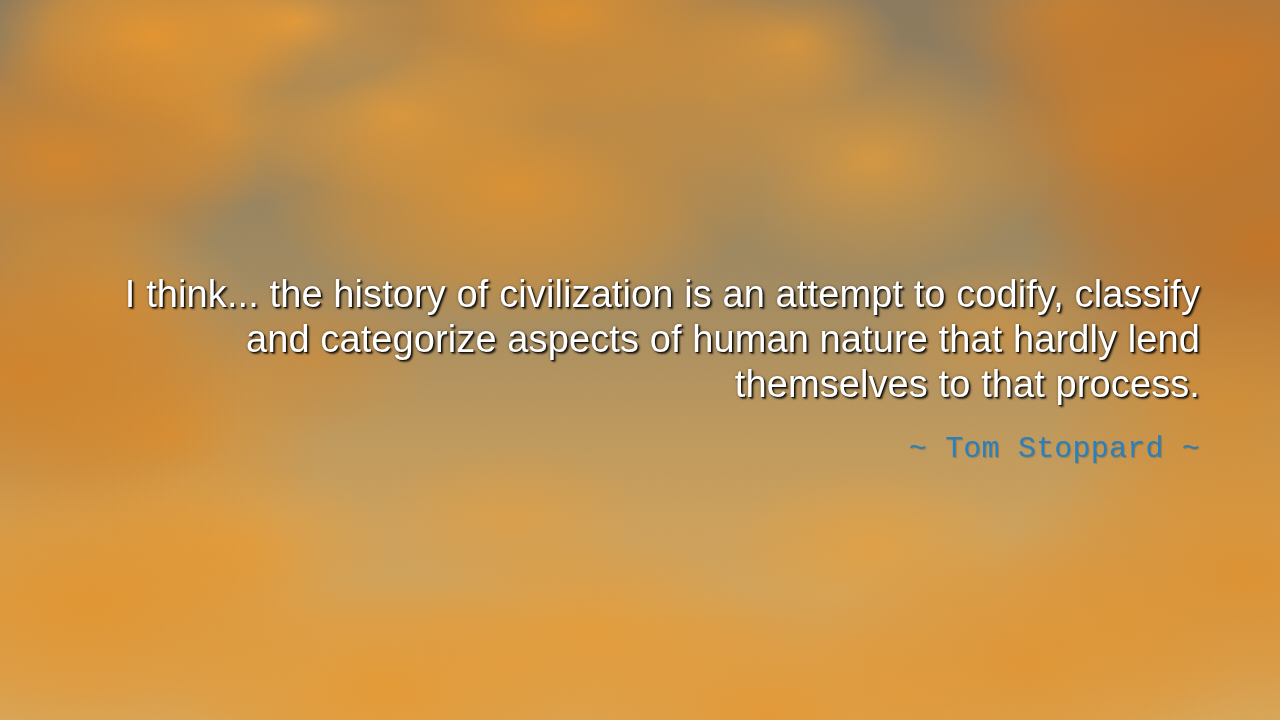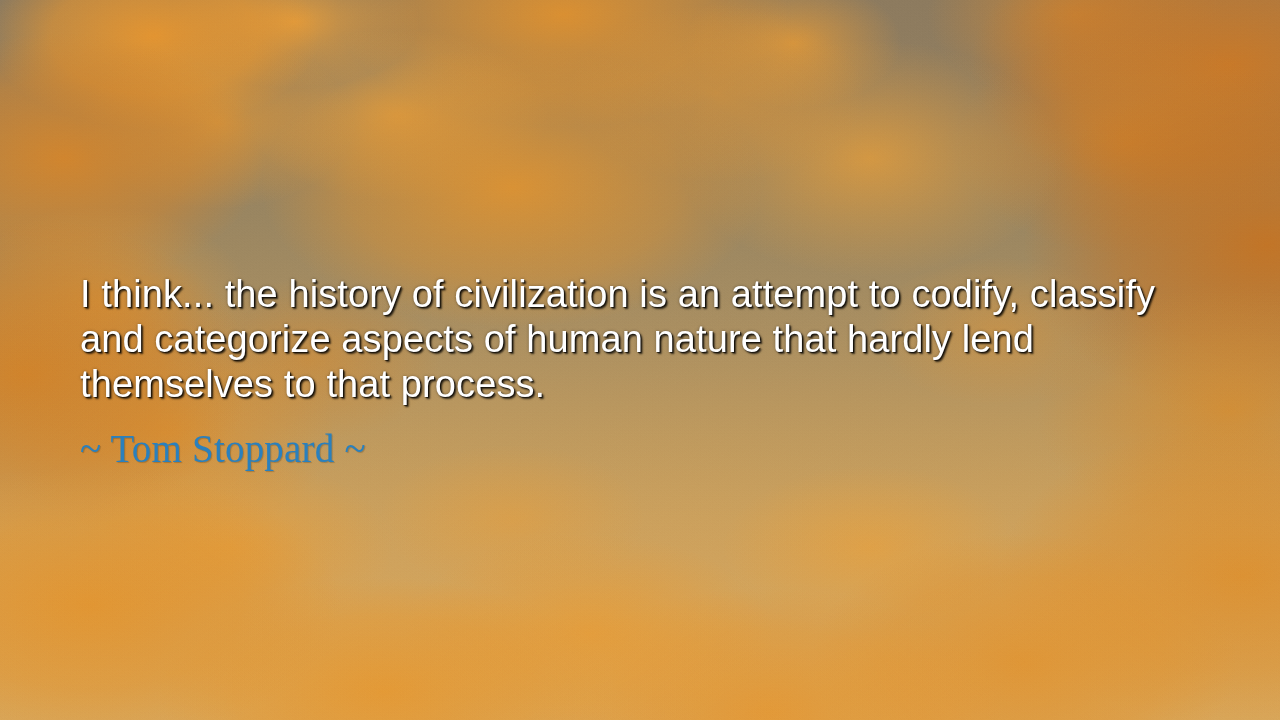--- a/index.html
+++ b/index.html
@@ -109,21 +109,21 @@
       repeating-linear-gradient(37deg,  rgba(255,255,255,.05) 0px, rgba(0,0,0,.05) 1px, rgba(255,255,255,.03) 2px, rgba(0,0,0,.03) 2px);
   }
 
   
   .quote-block {
     position: absolute;
     left: 50%;
     top: 272px;
     transform: translateX(-50%);
     width: 1120px;
-    text-align: left;
+    text-align: right;
     z-index: 5;
   }
 
   .quote-text {
     margin: 0;
     color: #ffffff;
     font-family: "Liberation Sans", sans-serif;
     font-size: 38px;
     font-weight: 400;
     line-height: 45px;
@@ -131,22 +131,22 @@
     text-shadow:
        2px 2px 2px rgba(0,0,0,.72),
        1px 1px 0px rgba(0,0,0,.55),
        0px 0px 3px rgba(0,0,0,.35);
     white-space: pre-line;
   }
 
   .attribution {
     margin: 22px 0 0 0;
     color: #2a80bd;
-    font-family: Liberation Serif, serif;
-    font-size: 39px;
+    font-family: Liberation Mono, monospace;
+    font-size: 30px;
     font-weight: 400;
     line-height: 40px;
     letter-spacing: 0.2px;
     text-shadow: 1px 1px 1px rgba(0,0,0,.20);
   }
 </style>
 </head>
 <body>
 
 <div class="stage">

